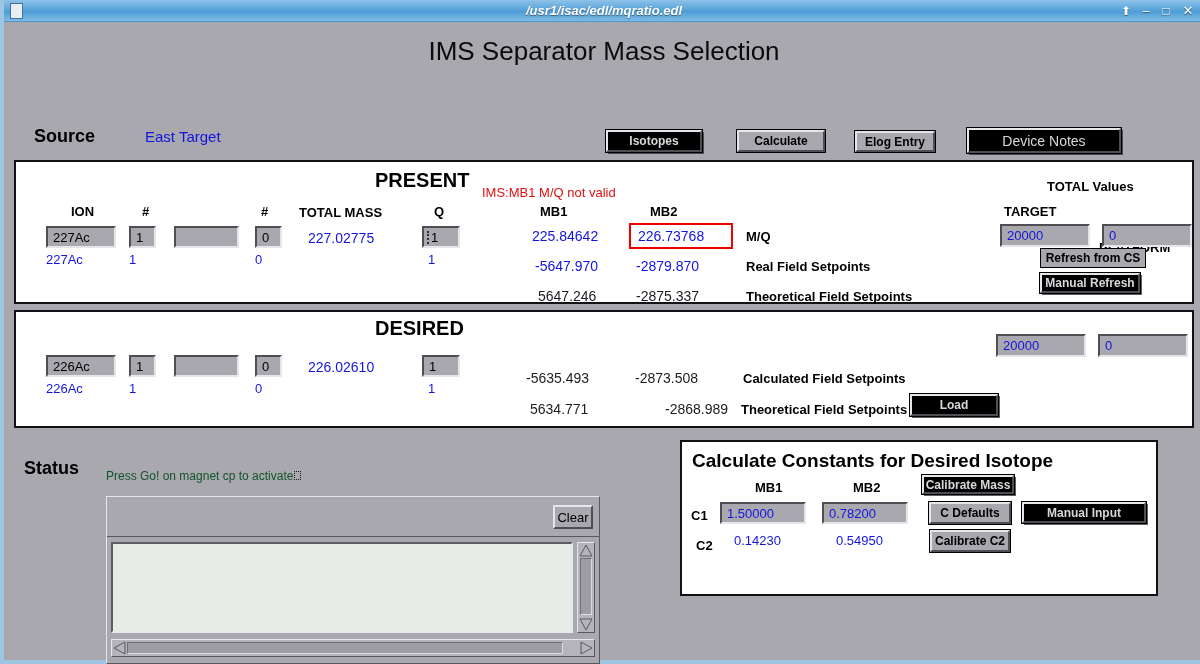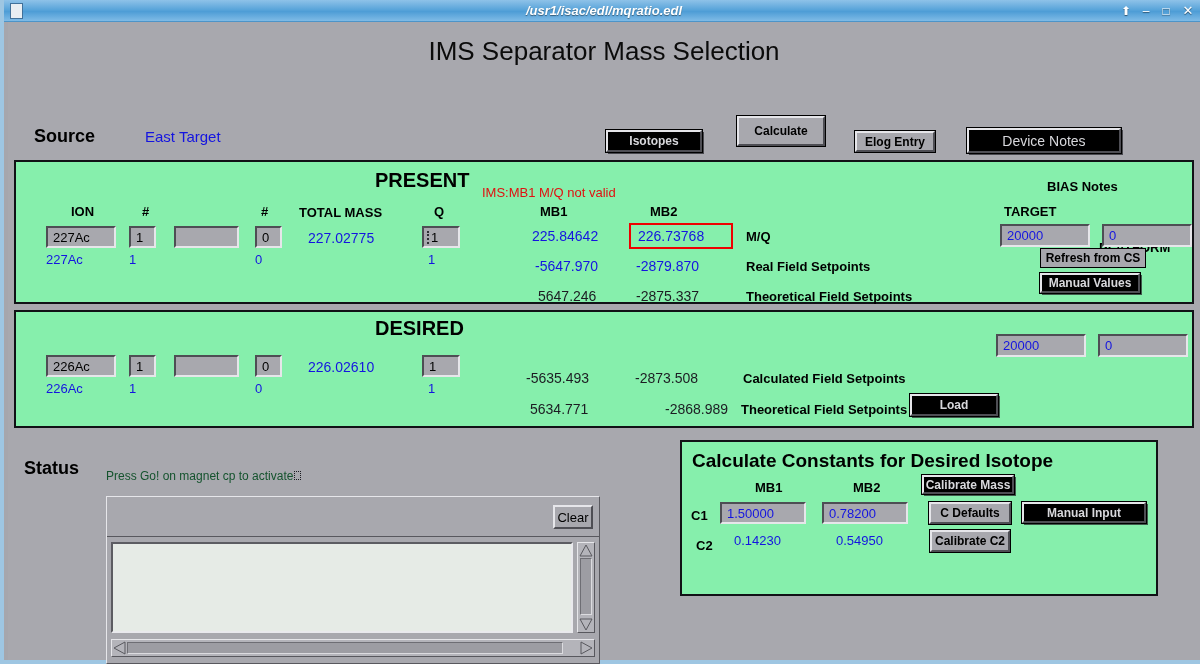--- a/index.html
+++ b/index.html
@@ -117,21 +117,21 @@
   .val-blue-s { position:absolute; font-size:13px; color:#1414e0; white-space:nowrap; }
   .val-dark { position:absolute; font-size:14px; color:#1c1c22; white-space:nowrap; }
   .rowlbl { position:absolute; font-size:13px; font-weight:bold; color:#000; white-space:nowrap; }
   .section-title { position:absolute; font-size:20px; font-weight:bold; color:#000; }
   .errmsg { position:absolute; font-size:13px; color:#e01010; white-space:nowrap; }
 
   
   .panel {
     position:absolute;
     border:2px solid #111116;
-    background:#86efac;
+    background:#ffffff;
   }
 
   
   .alarm-box {
     position:absolute;
     border:2px solid #ee0000;
     background:transparent;
   }
 
   
@@ -199,21 +199,21 @@
   </div>
 
   <div id="content">
 
     <div id="app-title">IMS Separator Mass Selection</div>
 
     <div class="lbl-source">Source</div>
     <div class="src-value">East Target</div>
 
     <div class="btn dark frame shadow" style="left:598px; top:108px; width:96px; height:22px;">Isotopes</div>
-    <div class="btn frame" style="left:729px; top:94px; width:88px; height:30px;">Calculate</div>
+    <div class="btn frame" style="left:729px; top:108px; width:88px; height:22px;">Calculate</div>
     <div class="btn frame" style="left:847px; top:109px; width:80px; height:21px;">Elog Entry</div>
     <div class="btn dark frame shadow" style="left:959px; top:106px; width:154px; height:25px; font-size:14px; font-weight:normal;">Device Notes</div>
 
     <div class="panel" style="left:6px; top:138px; width:1180px; height:144px;">
 
       <div class="section-title" style="left:359px; top:7px;">PRESENT</div>
       <div class="errmsg" style="left:466px; top:23px;">IMS:MB1 M/Q not valid</div>
 
       <div class="hdr" style="left:55px; top:42px;">ION</div>
       <div class="hdr" style="left:126px; top:42px;">#</div>
@@ -249,29 +249,29 @@
       <div class="rowlbl" style="left:730px; top:67px;">M/Q</div>
 
       <div class="val-blue" style="left:519px; top:96px;">-5647.970</div>
       <div class="val-blue" style="left:620px; top:96px;">-2879.870</div>
       <div class="rowlbl" style="left:730px; top:97px;">Real Field Setpoints</div>
 
       <div class="val-dark" style="left:522px; top:126px;">5647.246</div>
       <div class="val-dark" style="left:620px; top:126px;">-2875.337</div>
       <div class="rowlbl" style="left:730px; top:127px;">Theoretical Field Setpoints</div>
 
-      <div class="hdr" style="left:1031px; top:17px;">BIAS Notes</div>
+      <div class="hdr" style="left:1031px; top:17px;">TOTAL Values</div>
       <div class="hdr" style="left:988px; top:42px;">TARGET</div>
       <div class="hdr" style="left:1083px; top:42px;margin-top:36px;">PLATFORM</div>
 
       <div class="entry blue" style="left:984px; top:62px; width:90px; height:23px;">20000</div>
       <div class="entry blue" style="left:1086px; top:62px; width:90px; height:23px;">0</div>
 
       <div class="btn outline" style="left:1024px; top:86px; width:106px; height:20px; font-size:12px;">Refresh from CS</div>
-      <div class="btn dark frame shadow" style="left:1024px; top:111px; width:100px; height:20px; font-size:12px;">Manual Values</div>
+      <div class="btn dark frame shadow" style="left:1024px; top:111px; width:100px; height:20px; font-size:12px;">Manual Refresh</div>
     </div>
 
     <div class="panel" style="left:6px; top:288px; width:1180px; height:118px;">
 
       <div class="section-title" style="left:359px; top:5px;">DESIRED</div>
 
       <div class="entry" style="left:30px; top:43px; width:70px; height:22px;">226Ac</div>
       <div class="val-blue-s" style="left:30px; top:69px;">226Ac</div>
 
       <div class="entry" style="left:113px; top:43px; width:27px; height:22px;">1</div>

